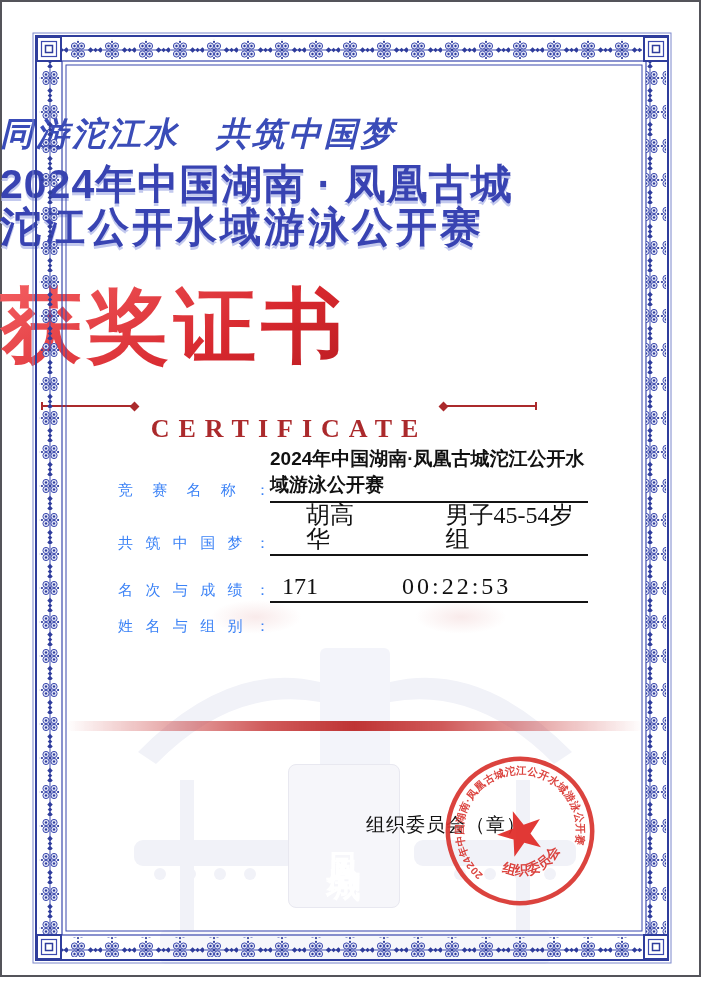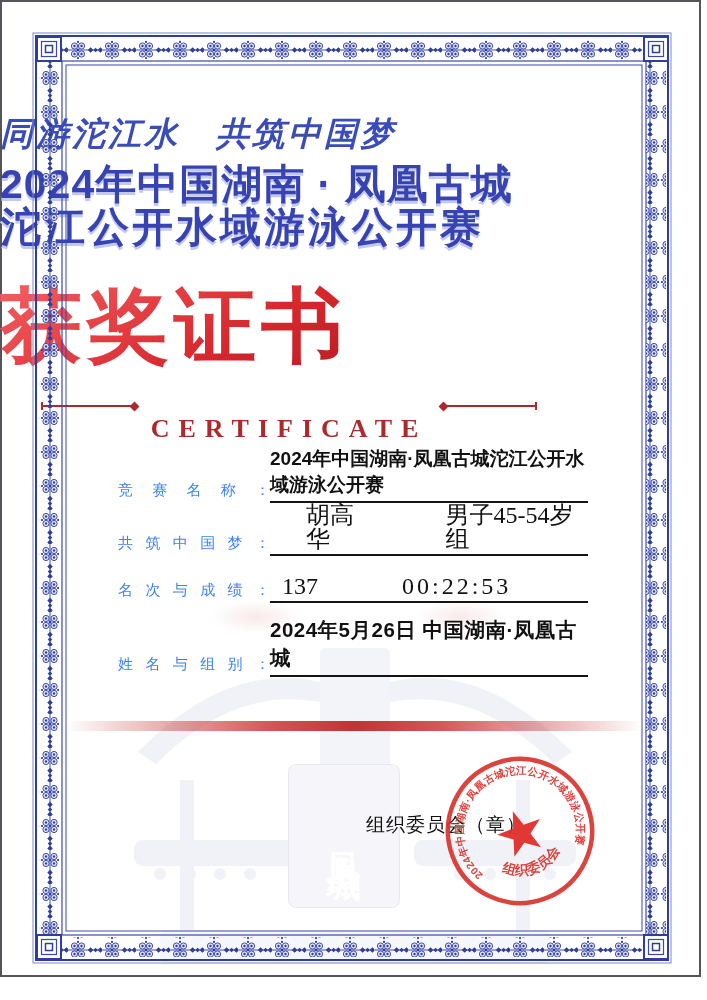--- a/index.html
+++ b/index.html
@@ -179,29 +179,26 @@
 <div class="field-row row2">
   <span class="f-label">共筑中国梦：</span>
   <span class="f-value">
     <span class="v-serif pad-name">胡高华</span>
     <span class="v-serif gap-name">男子45-54岁组</span>
   </span>
 </div>
 <div class="field-row row3">
   <span class="f-label">名次与成绩：</span>
   <span class="f-value">
-    <span class="v-serif pad-rank">137</span>
+    <span class="v-serif pad-rank">171</span>
     <span class="v-serif gap-time">00:22:53</span>
   </span>
 </div>
 <div class="field-row row4">
   <span class="f-label">姓名与组别：</span>
-  <span class="f-value v-center">
-    <span class="v-sans-m">2024年5月26日 中国湖南·凤凰古城</span>
-  </span>
 </div>
 
 <div class="sig">组织委员会（章）</div>
 
 <svg class="seal" width="166" height="166" viewBox="-83 -83 166 166">
   <g transform="rotate(-20)">
     <circle r="72" fill="none" stroke="#d93530" stroke-width="4.5"></circle>
     <path id="sealTop" d="M -49.4,28.5 A 57 57 0 1 1 49.4,28.5" fill="none"></path>
     <path id="sealBot" d="M -38,22 A 44 44 0 0 0 38,22" fill="none"></path>
     <text font-size="10.4" font-weight="bold" fill="#d93530" letter-spacing="0.3">

